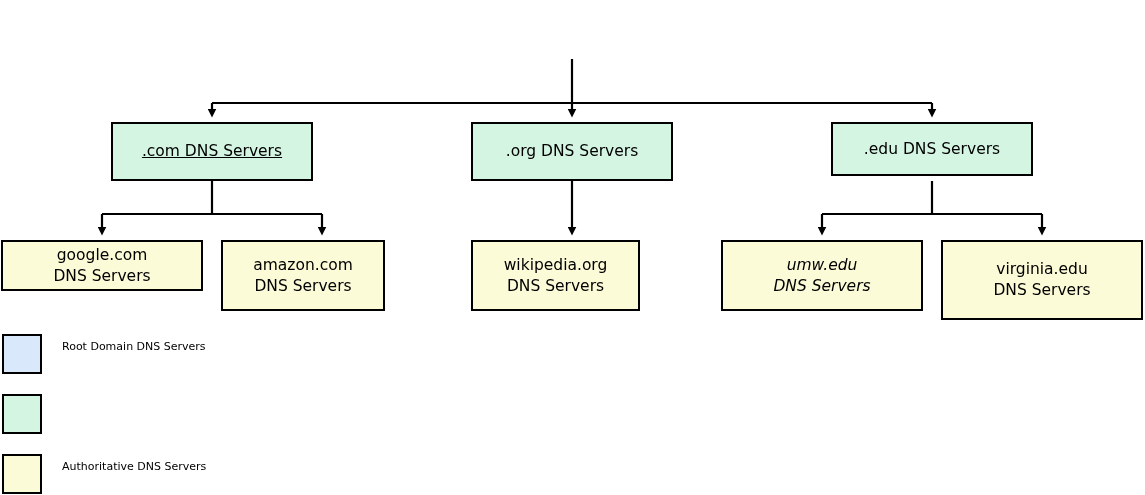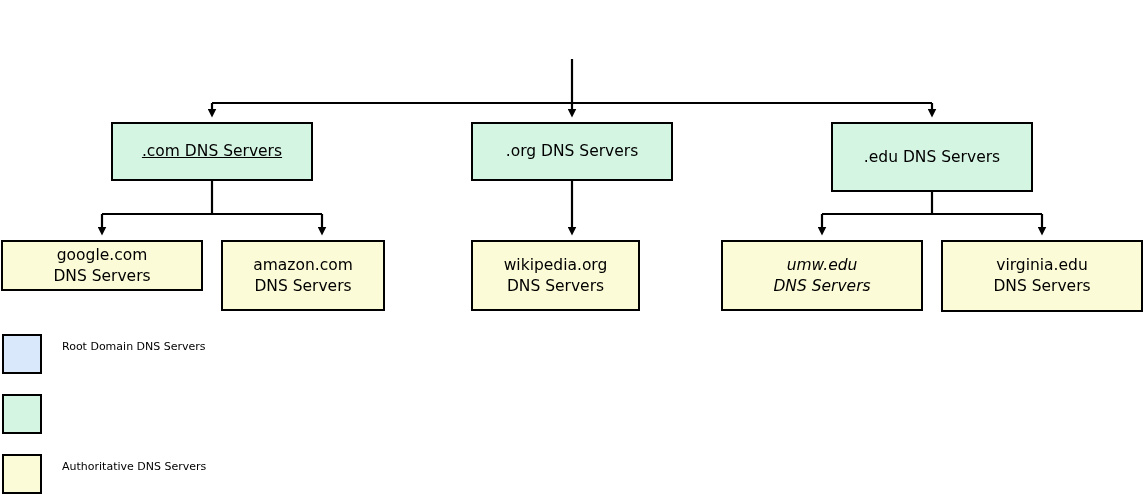--- a/index.html
+++ b/index.html
@@ -100,41 +100,41 @@
     </g>
   </svg>
 
 
   <div class="node node-tld" style="left:111px; top:122px; width:202px; height:59px;text-decoration:underline;">
     <span>.com DNS Servers</span>
   </div>
   <div class="node node-tld" style="left:471px; top:122px; width:202px; height:59px;">
     <span>.org DNS Servers</span>
   </div>
-  <div class="node node-tld" style="left:831px; top:122px; width:202px; height:70px;">
+  <div class="node node-tld" style="left:831px; top:122px; width:202px; height:54px;">
     <span>.edu DNS Servers</span>
   </div>
 
   <div class="node node-auth" style="left:1px; top:240px; width:202px; height:51px;">
     <span class="line1">google.com</span>
     <span class="line2">DNS Servers</span>
   </div>
   <div class="node node-auth" style="left:221px; top:240px; width:164px; height:71px;">
     <span class="line1">amazon.com</span>
     <span class="line2">DNS Servers</span>
   </div>
   <div class="node node-auth" style="left:471px; top:240px; width:169px; height:71px;">
     <span class="line1">wikipedia.org</span>
     <span class="line2">DNS Servers</span>
   </div>
   <div class="node node-auth" style="left:721px; top:240px; width:202px; height:71px;font-style:italic;">
     <span class="line1">umw.edu</span>
     <span class="line2">DNS Servers</span>
   </div>
-  <div class="node node-auth" style="left:941px; top:240px; width:202px; height:72px;">
+  <div class="node node-auth" style="left:941px; top:240px; width:202px; height:80px;">
     <span class="line1">virginia.edu</span>
     <span class="line2">DNS Servers</span>
   </div>
 
   <div class="legend-swatch" style="left:2px; top:334px; background:#dae8fc;"></div>
   <div class="legend-label" style="left:62px; top:340px;">Root Domain DNS Servers</div>
 
   <div class="legend-swatch" style="left:2px; top:394px; background:#d5f5e3;"></div>
 
   <div class="legend-swatch" style="left:2px; top:454px; background:#fcfbd7;"></div>

